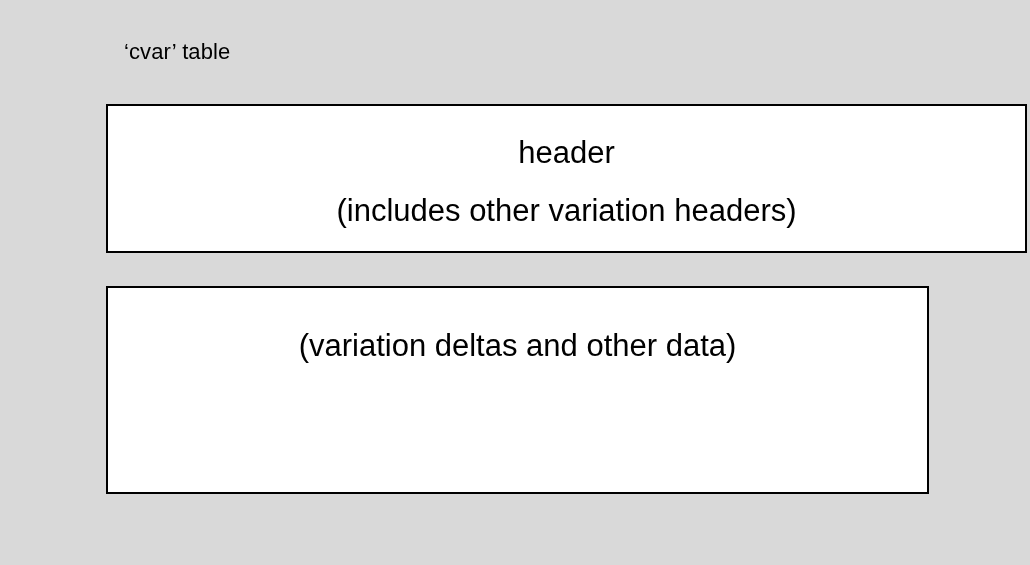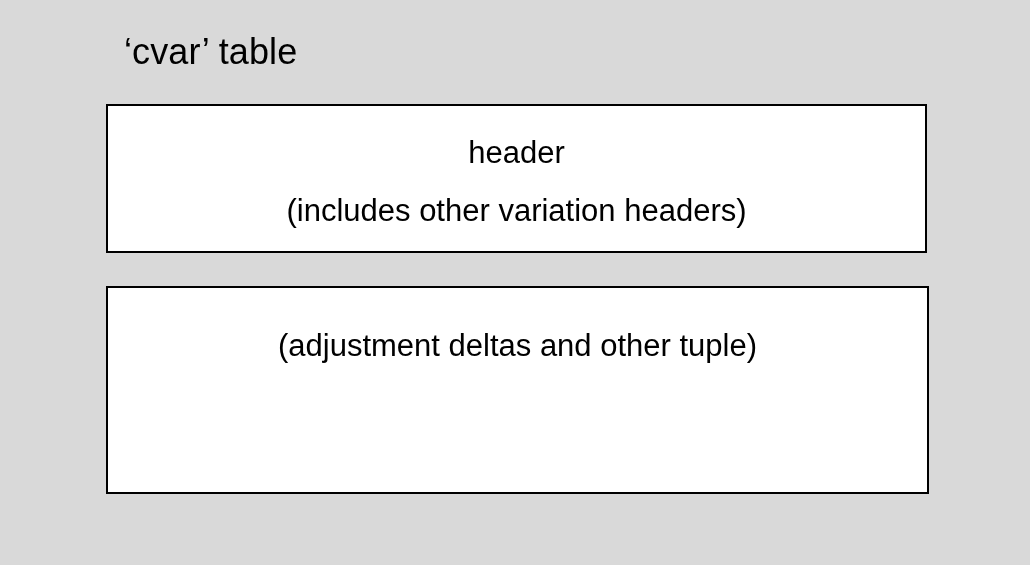--- a/index.html
+++ b/index.html
@@ -19,39 +19,39 @@
     position: relative;
     width: 1030px;
     height: 565px;
     background: #d9d9d9;
   }
 
   #caption {
     position: absolute;
     left: 124px;
     top: 33px;
-    font-size: 36px;
+    font-size: 22px;
     line-height: 38px;
     color: #000000;
     white-space: nowrap;
     letter-spacing: 0.1px;
   }
 
   .block {
     position: absolute;
     background: #ffffff;
     border: 2px solid #000000;
     box-sizing: border-box;
     text-align: center;
   }
 
   #header-block {
     left: 106px;
     top: 104px;
-    width: 821px;
+    width: 921px;
     height: 149px;
     padding-left: 36px;
   }
 
   #data-block {
     left: 106px;
     top: 286px;
     width: 823px;
     height: 208px;
   }
@@ -85,17 +85,17 @@
 
   <div class="block" id="header-block">
     <div class="block-text">
       <div class="line">header</div>
       <div class="line">(includes other variation headers)</div>
     </div>
   </div>
 
   <div class="block" id="data-block">
     <div class="block-text">
-      <div class="line">(adjustment deltas and other tuple)</div>
+      <div class="line">(variation deltas and other data)</div>
     </div>
   </div>
 
 </div>
 
 </body></html>

